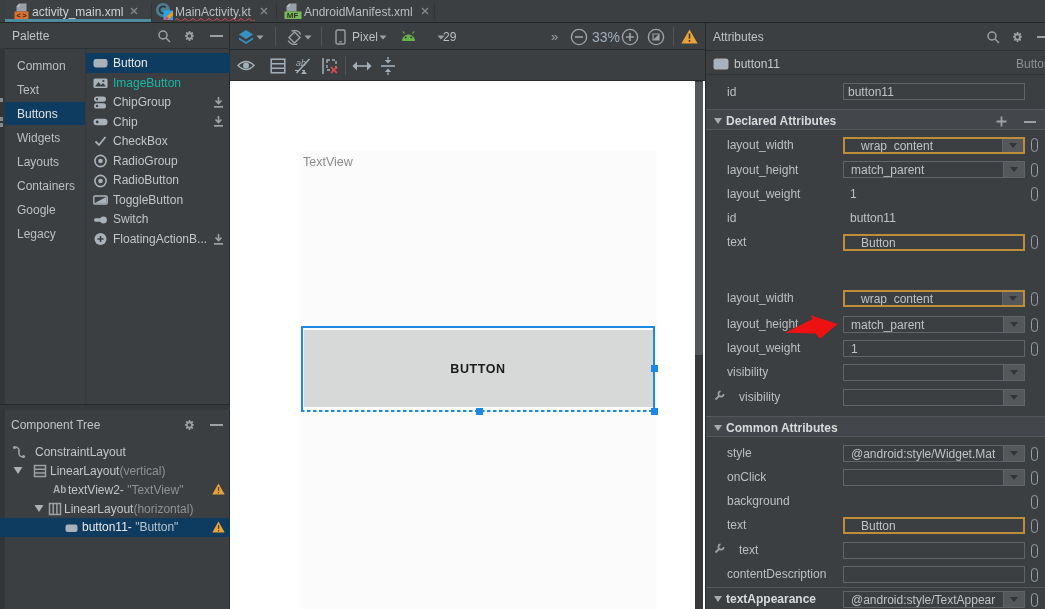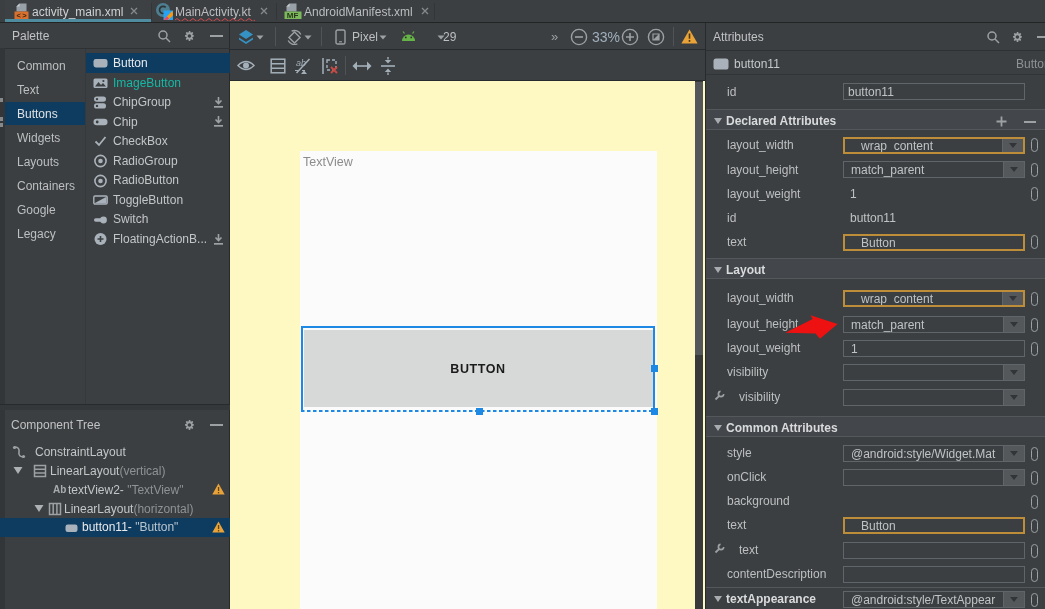--- a/index.html
+++ b/index.html
@@ -325,21 +325,21 @@
     </svg>
     <svg class="abs" style="left:149px;top:6px;" width="18" height="20" viewBox="0 0 18 20">
       <path d="M2 10 L16 10" stroke="#a3b0ba" stroke-width="1.6"></path>
       <path d="M9 0.5 L9 4 M6.5 4.5 L9 7.5 L11.5 4.5" stroke="none" fill="none"></path>
       <path d="M9 1 L9 3.5" stroke="#a3b0ba" stroke-width="1.4"></path>
       <path d="M5.8 4 L12.2 4 L9 7.5 Z" fill="#a3b0ba"></path>
       <path d="M5.8 16 L12.2 16 L9 12.5 Z" fill="#a3b0ba"></path>
       <path d="M9 16.5 L9 19" stroke="#a3b0ba" stroke-width="1.4"></path>
     </svg>
   </div>
-  <div class="abs" id="canvas" style="left:230px;top:81px;width:475px;height:528px;background:#fef9c3;">
+  <div class="abs" id="canvas" style="left:230px;top:81px;width:475px;height:528px;background:#ffffff;">
 
     <div class="abs" style="left:465px;top:0;width:8px;height:528px;background:#37393b;"></div>
     <div class="abs" style="left:465px;top:1px;width:8px;height:273px;background:#54575a;"></div>
 
     <div class="abs" style="left:70px;top:70px;width:357px;height:458px;background:#fbfbfb;"></div>
     <div class="txt" style="left:73px;top:74px;color:#8c8c8c;font-size:12.5px;">TextView</div>
 
     <div class="abs" style="left:74px;top:249px;width:348.5px;height:77px;background:#d7d8d8;"></div>
     <div class="txt" style="left:0;top:255px;width:496px;text-align:center;font-weight:bold;font-size:12.5px;letter-spacing:0.6px;color:#1b1b1b;line-height:66px;">BUTTON</div>
     <div class="abs" style="left:70.5px;top:245px;width:354px;height:86px;border:2px solid #1e88e5;border-bottom:none;box-sizing:border-box;"></div>
@@ -401,24 +401,20 @@
     <div class="txt" style="left:144px;top:164px;color:#c0c3c5;">1</div>
     <div class="flag" style="top:163.5px;"></div>
     <div class="alabel" style="top:188px;">id</div>
     <div class="txt" style="left:144px;top:188px;color:#c0c3c5;">button11</div>
     <div class="alabel" style="top:212px;">text</div>
     <div class="abox orange" style="top:210.5px;">
         <div class="cval">Button</div>
       </div>
     <div class="flag" style="top:212px;"></div>
 
-    <div class="band" style="top:234.5px;">
-        <div class="tri"></div>
-        <div class="bt">Layout</div>
-      </div>
     <div class="alabel" style="top:268px;">layout_width</div>
     <div class="abox orange" style="top:267px;">
         <div class="cval">wrap_content</div>
         <div class="carr"></div>
       </div>
     <div class="flag" style="top:268.5px;"></div>
     <div class="alabel" style="top:294px;">layout_height</div>
     <div class="abox" style="top:293px;">
         <div class="cval">match_parent</div>
         <div class="carr"></div>

